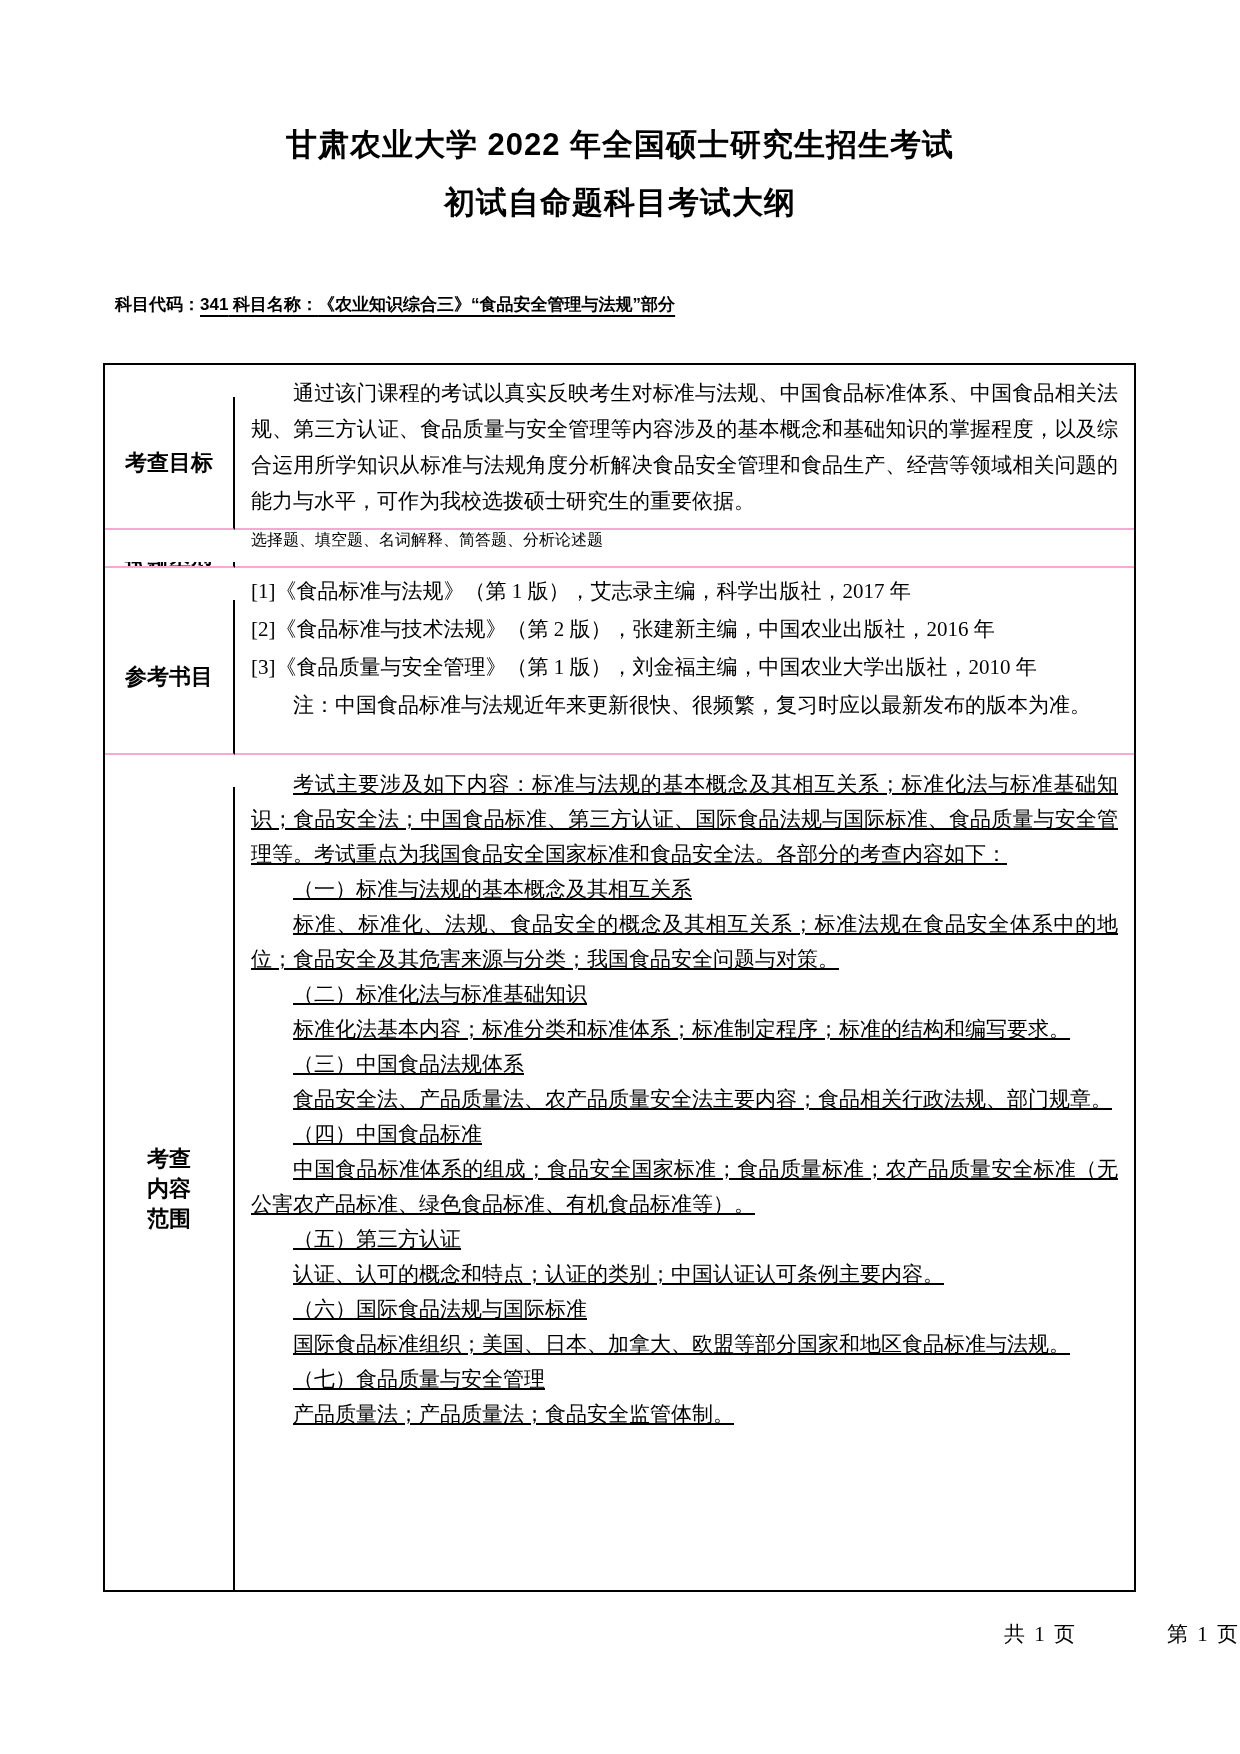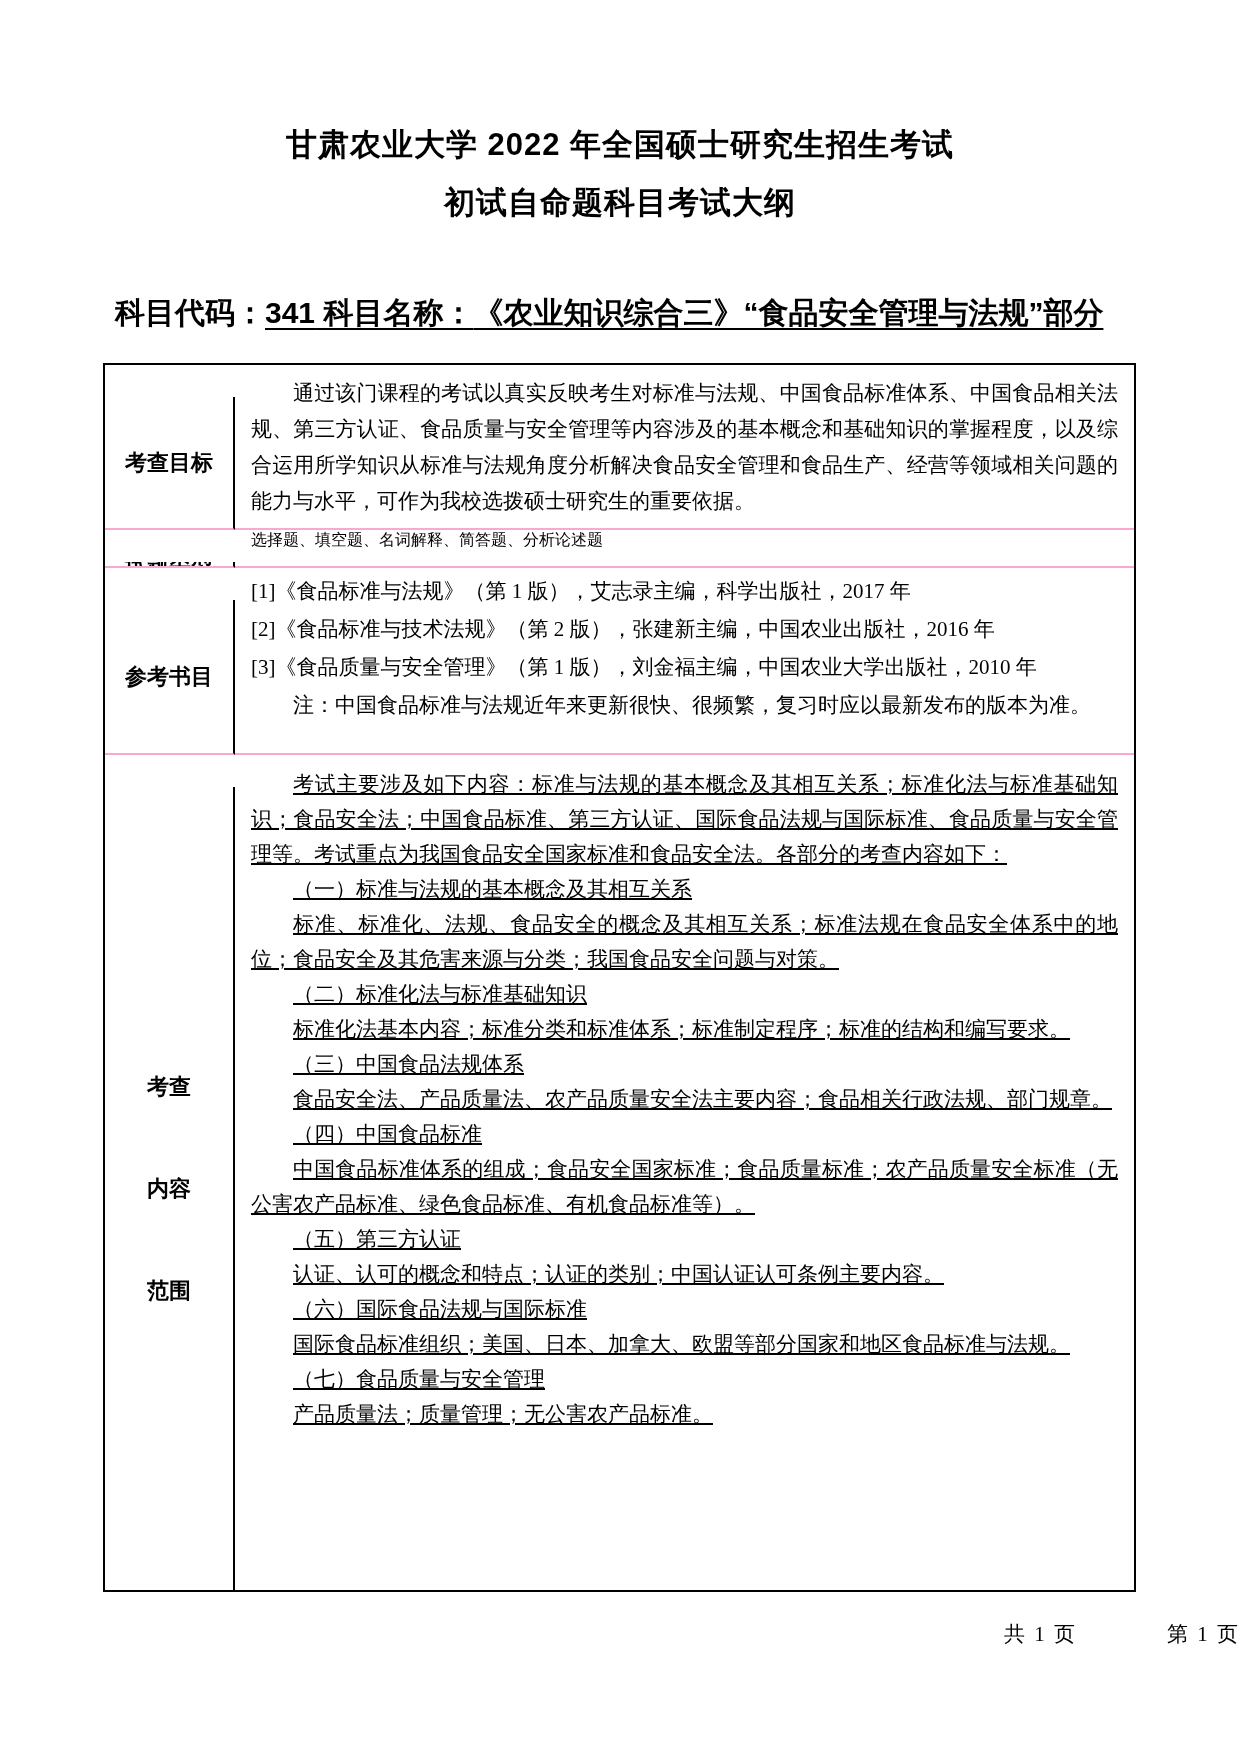--- a/index.html
+++ b/index.html
@@ -21,21 +21,21 @@
     font-size: 31px;
     letter-spacing: 1px;
   }
   .title-1 { top: 124px; }
   .title-2 { top: 182px; }
   .subject-line {
     position: absolute;
     top: 293px; left: 115px; right: 100px;
     font-family: "Liberation Sans", sans-serif;
     font-weight: bold;
-    font-size: 30px;
+    font-size: 17px;
     white-space: nowrap;
   }
   .subject-line .u {
     text-decoration: underline;
     text-decoration-thickness: 2px;
     text-underline-offset: 5px;
   }
   .doc-table {
     position: absolute;
     top: 363px; left: 103px;
@@ -58,21 +58,21 @@
     display: flex;
     flex-direction: column;
     align-items: center;
     justify-content: center;
     font-family: "Liberation Sans", sans-serif;
     font-weight: bold;
     font-size: 22px;
     text-align: center;
     margin-top: 32px;
   }
-  .label-cell.scope { gap: 72px; }
+  .label-cell.scope { }
   .content-cell {
     font-size: 21px;
     padding: 4px 16px 0 16px;
     text-align: justify;
   }
   .content-cell p { margin: 0; }
   .goals p {
     line-height: 36px;
     text-indent: 2em;
     padding-top: 6px;
@@ -143,21 +143,21 @@
       <p>标准化法基本内容；标准分类和标准体系；标准制定程序；标准的结构和编写要求。</p>
       <p>（三）中国食品法规体系</p>
       <p>食品安全法、产品质量法、农产品质量安全法主要内容；食品相关行政法规、部门规章。</p>
       <p>（四）中国食品标准</p>
       <p>中国食品标准体系的组成；食品安全国家标准；食品质量标准；农产品质量安全标准（无公害农产品标准、绿色食品标准、有机食品标准等）。</p>
       <p>（五）第三方认证</p>
       <p>认证、认可的概念和特点；认证的类别；中国认证认可条例主要内容。</p>
       <p>（六）国际食品法规与国际标准</p>
       <p>国际食品标准组织；美国、日本、加拿大、欧盟等部分国家和地区食品标准与法规。</p>
       <p>（七）食品质量与安全管理</p>
-      <p>产品质量法；质量管理；无公害农产品标准。</p>
+      <p>产品质量法；产品质量法；食品安全监管体制。</p>
     </div>
 
   </div>
 
   <div class="footer">
     <span>共 1 页</span><span class="gap"></span><span>第 1 页</span>
   </div>
 
 </div>
 

